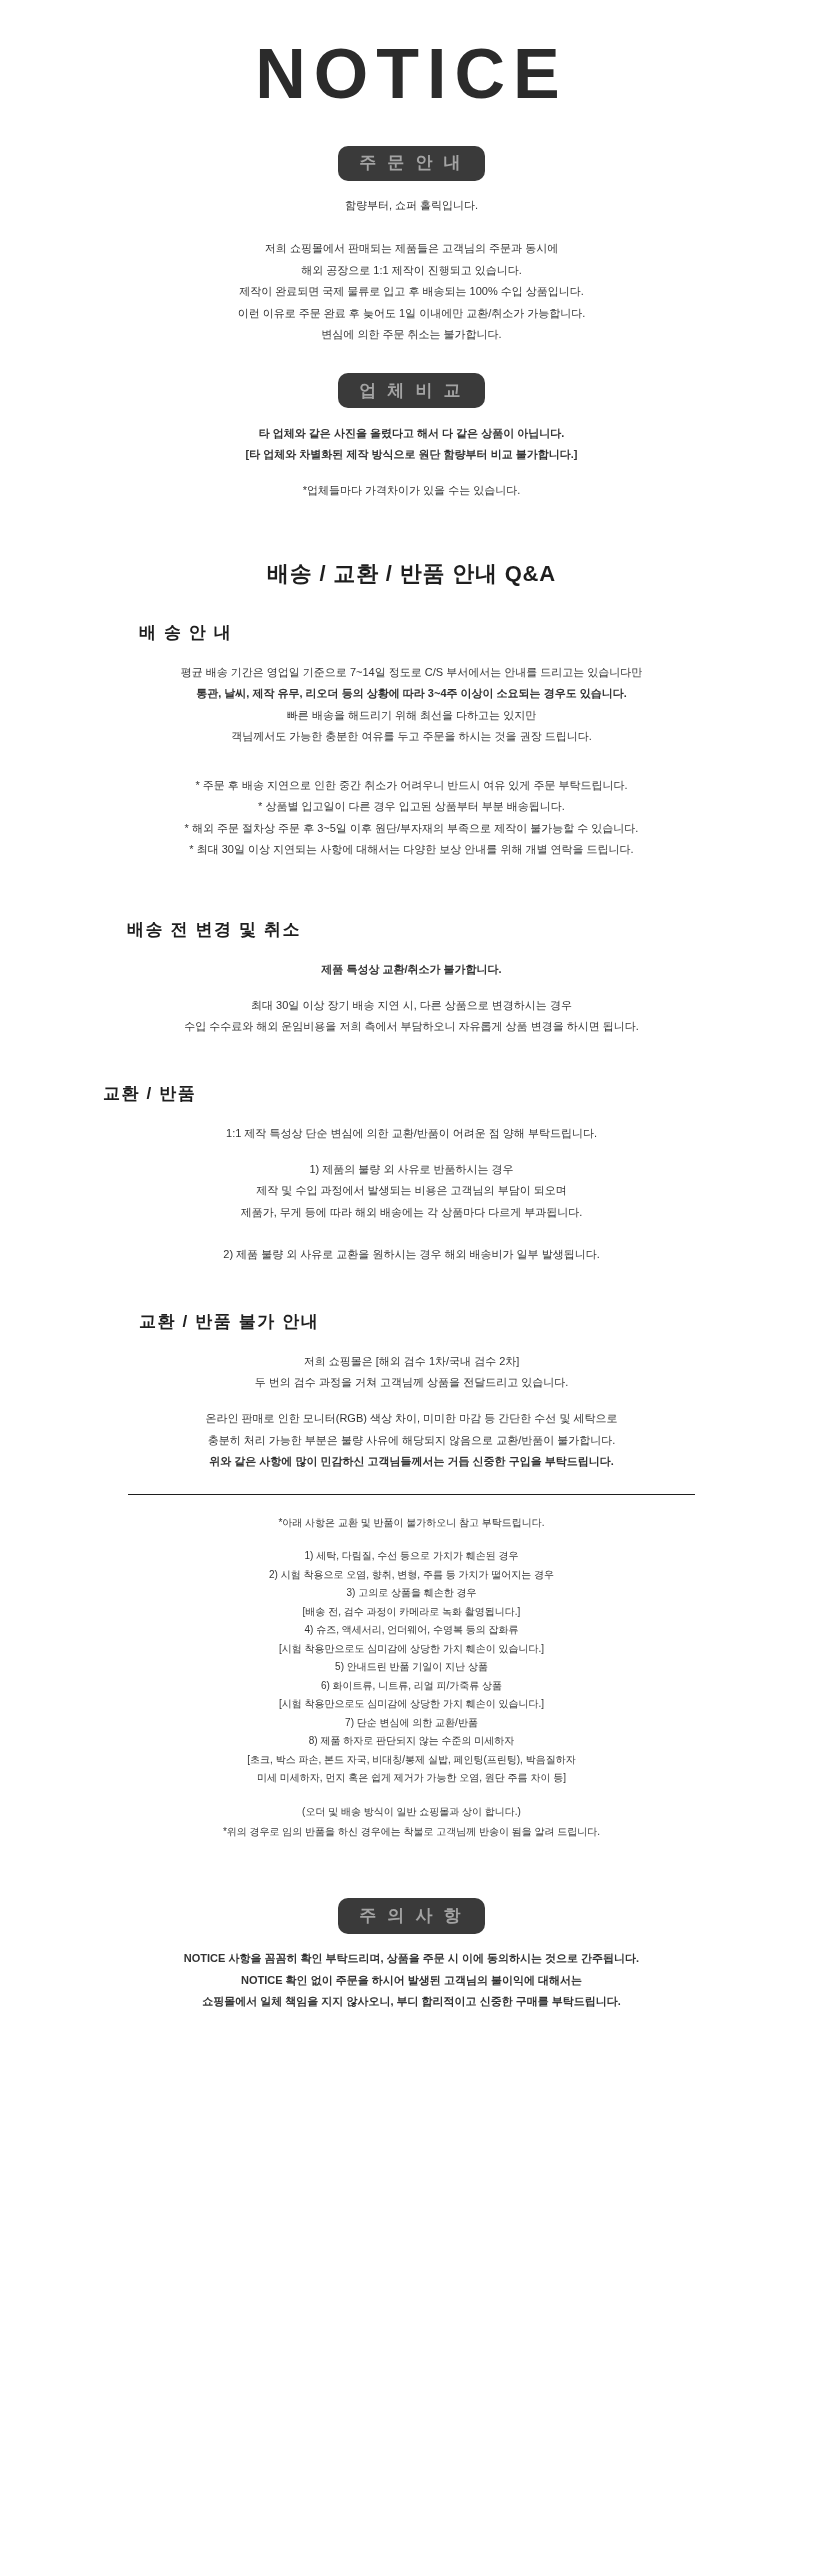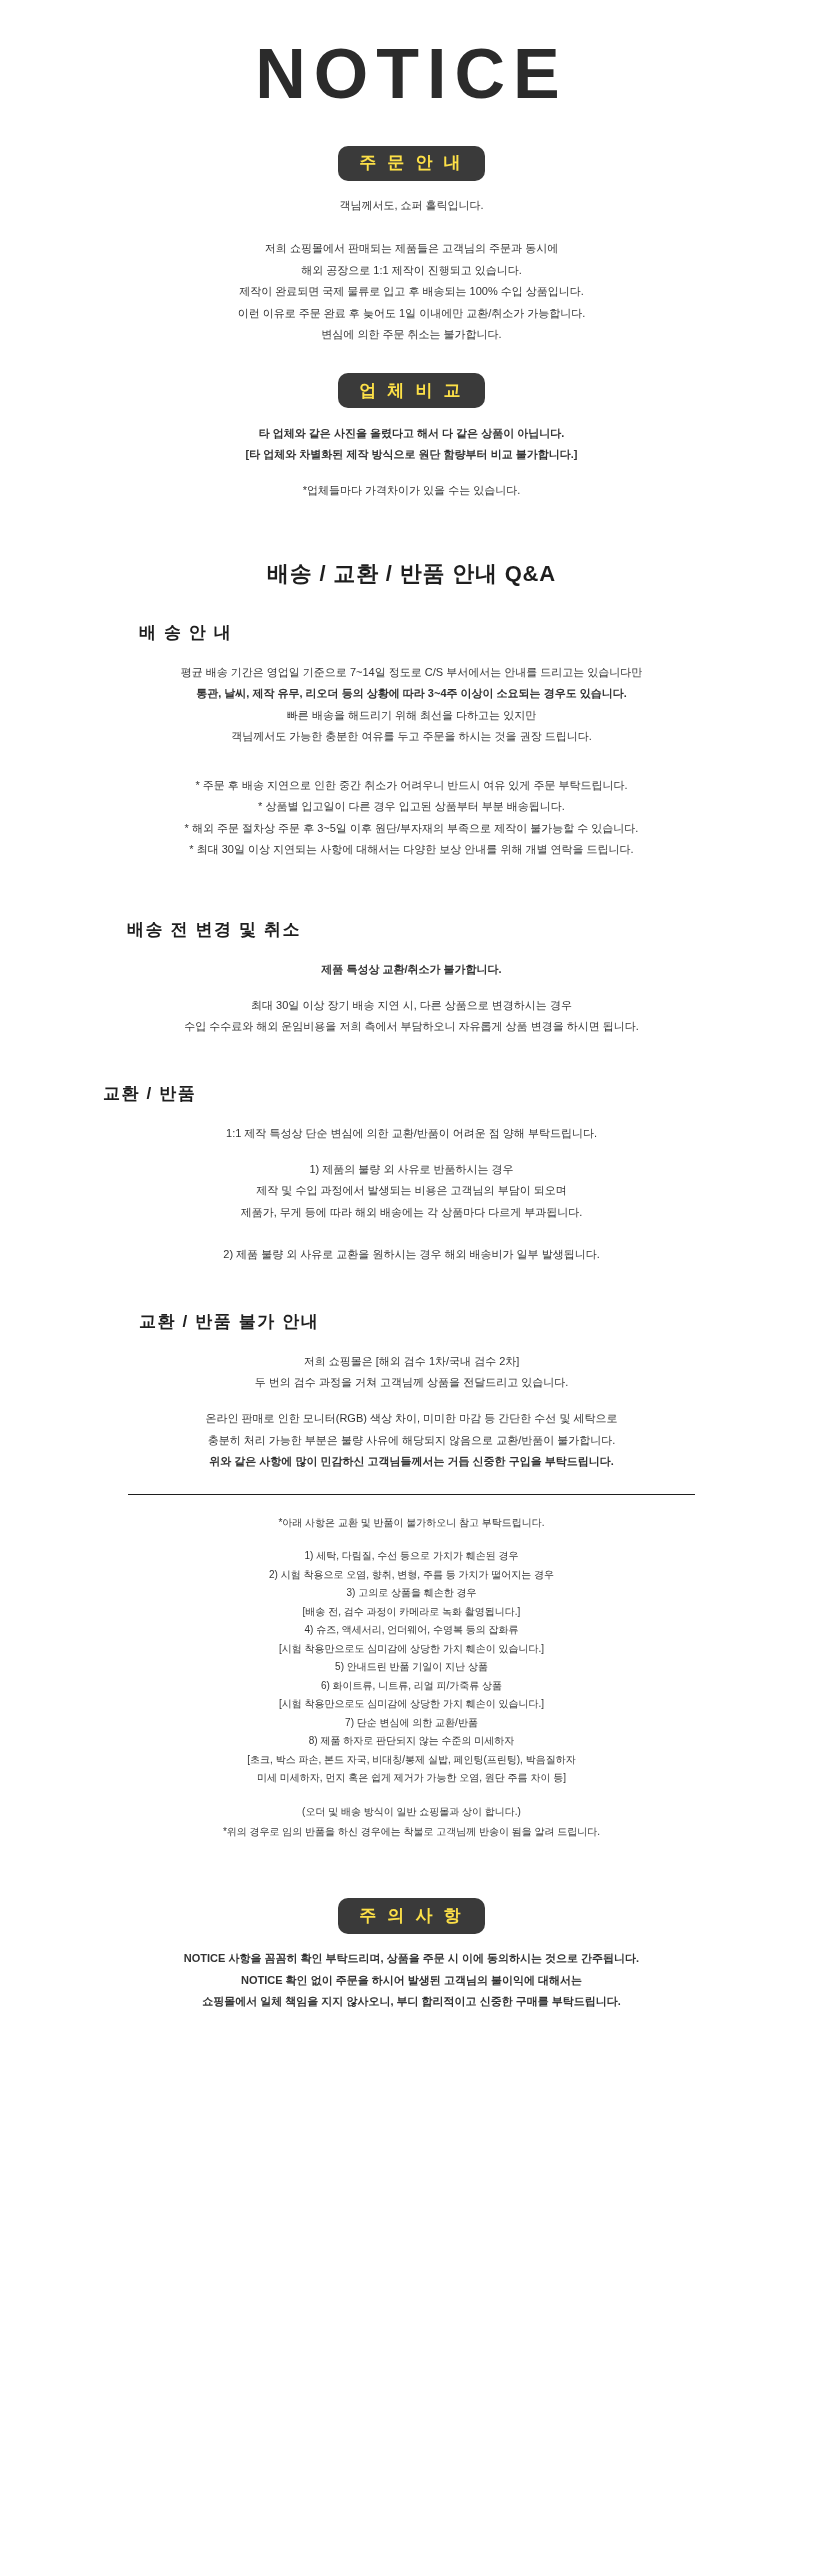--- a/index.html
+++ b/index.html
@@ -30,21 +30,21 @@
     margin: 14.6px 0 37px 0;
     line-height: 1;
   }
   .pill-wrap {
     text-align: center;
     margin: 0 0 14.6px 0;
   }
   .pill {
     display: inline-block;
     background: #3a3a3a;
-    color: #fde047;
+    color: #a3a3a3;
     font-size: 17px;
     font-weight: bold;
     letter-spacing: 3.2px;
     padding: 5.7px 21px 6.5px 21px;
     border-radius: 10px;
   }
   .center-block {
     text-align: center;
     font-size: 11px;
     line-height: 1.95;
@@ -111,21 +111,21 @@
 <body>
 
 <div class="page">
 
   <h1 class="notice-title">NOTICE</h1>
 
   <div class="pill-wrap">
     <span class="pill">주 문 안 내</span>
   </div>
   <div class="center-block">
-    <div>객님께서도, 쇼퍼 홀릭입니다.</div>
+    <div>함량부터, 쇼퍼 홀릭입니다.</div>
     <div>&nbsp;</div>
     <div>저희 쇼핑몰에서 판매되는 제품들은 고객님의 주문과 동시에</div>
     <div>해외 공장으로 1:1 제작이 진행되고 있습니다.</div>
     <div>제작이 완료되면 국제 물류로 입고 후 배송되는 100% 수입 상품입니다.</div>
     <div>이런 이유로 주문 완료 후 늦어도 1일 이내에만 교환/취소가 가능합니다.</div>
     <div>변심에 의한 주문 취소는 불가합니다.</div>
   </div>
 
   <div class="gap-md"></div>
 

